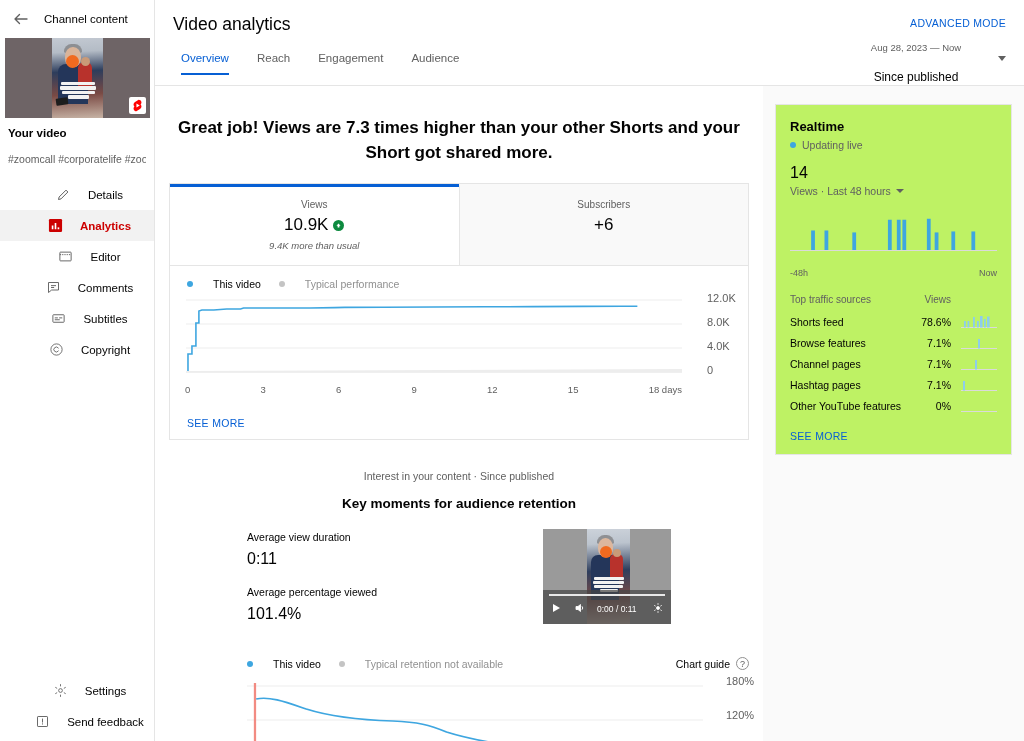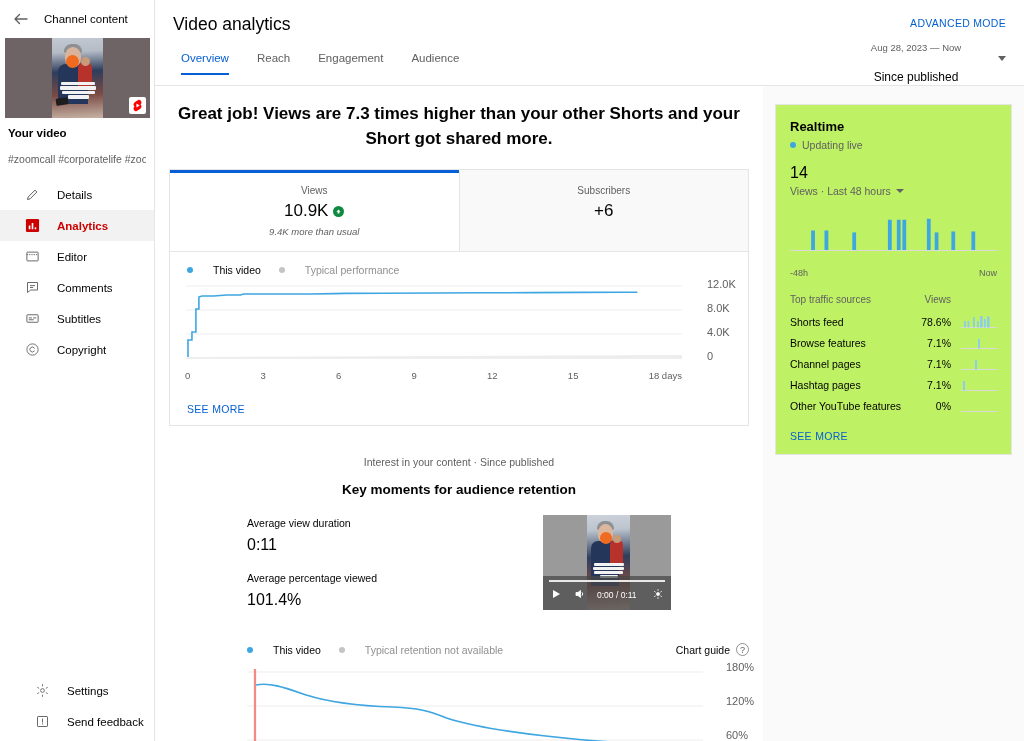--- a/index.html
+++ b/index.html
@@ -58,28 +58,28 @@
   }
   .shorts-badge svg { width: 11px; height: 13px; }
 
   .vid-meta { padding: 9px 8px 2px 8px; }
   .vid-title { font-size: 11.5px; font-weight: bold; color:#030303; margin-bottom: 14px; }
   .vid-desc { font-size: 10.5px; color:#606060; white-space: nowrap; overflow: hidden; }
 
   .nav { margin-top: 12px; display:flex; flex-direction: column; }
   .nav-item {
     height: 31px; display:flex; align-items:center; gap: 16px;
-    padding-left: 24px; font-size: 11.5px; color:#030303; cursor:pointer;
+    padding-left: 24px; font-size: 11.5px; color:#030303; cursor:pointer;justify-content:center;
   }
   .nav-item.active { background:#f2f2f2; color:#cc0000; font-weight: bold; }
   .nav-ico { width:17px; height:17px; display:flex; align-items:center; justify-content:center; color:#606060; flex: 0 0 17px;}
   .nav-item.active .nav-ico { color:#cc0000; }
   .nav-ico svg { width:15px; height:15px; display:block; }
 
-  .side-bottom { position:absolute; bottom: 0; left:0; width:100%; padding-bottom: 4px; margin-left: 10px; }
+  .side-bottom { position:absolute; bottom: 0; left:0; width:100%; padding-bottom: 4px; }
   .side-bottom .nav-item { height: 31px; }
 
   
   .main { flex: 1; height: 741px; display:flex; flex-direction: column; background:#fff; overflow:hidden; position:relative; }
   .topbar { height: 86px; border-bottom: 1px solid #e5e5e5; position: relative; flex:0 0 86px; background:#fff;}
   .page-title { position:absolute; left: 18px; top: 14px; font-size: 17.5px; color:#030303; }
   .adv-mode { position:absolute; right: 18px; top: 17px; font-size: 10.5px; color:#065fd4; letter-spacing:.3px; cursor:pointer;}
   .tabs { position:absolute; left: 16px; top: 52px; display:flex; gap: 0; }
   .tab { font-size: 11.5px; color:#606060; padding: 0 14px 11px 14px; cursor:pointer; position:relative; }
   .tab:first-child { padding-left: 10px; }
@@ -92,21 +92,21 @@
   .date-label { font-size: 12px; color:#030303; text-align:center; margin-top:17px;}
   .date-caret { position:absolute; right:0; top: 14px; width:0;height:0;
     border-left:4.5px solid transparent;border-right:4.5px solid transparent;border-top:5px solid #606060;}
 
   .body-area { flex:1; display:flex; background:#fff; overflow:hidden; }
   .left-col { width: 608px; min-width:608px; position:relative; padding-top: 14px;}
   .right-col { flex:1; background:#fafafa; padding: 18px 12px 0 12px; }
 
   .headline {
     font-size: 17px; font-weight: bold; text-align:center; line-height: 1.45;
-    padding: 0 22px; color:#030303; margin-bottom: 18px; margin-top:2px;
+    padding: 0 22px; color:#030303; margin-bottom: 18px; margin-top:16px;
   }
 
   .card { border: 1px solid #e5e5e5; background:#fff; margin: 0 14px; }
   .metric-row { display:flex; border-bottom: 1px solid #e5e5e5; }
   .metric {
     flex:1; padding: 12px 0 14px 0; text-align:center; position:relative; cursor:pointer;
   }
   .metric.selected { border-top: 3px solid #065fd4; background:#fff; }
   .metric.dim { background:#f9f9f9; border-top: 3px solid transparent; }
   .metric + .metric { border-left: 1px solid #e5e5e5; }

